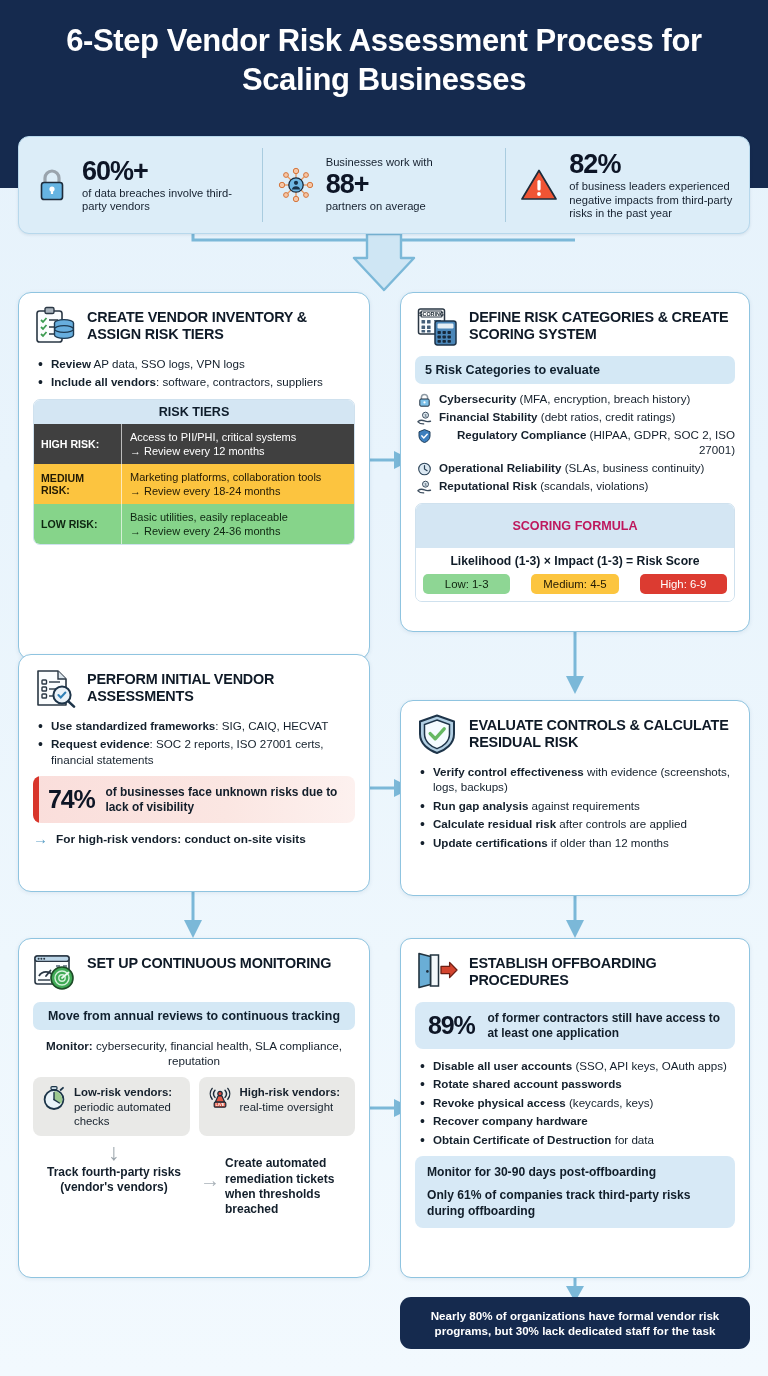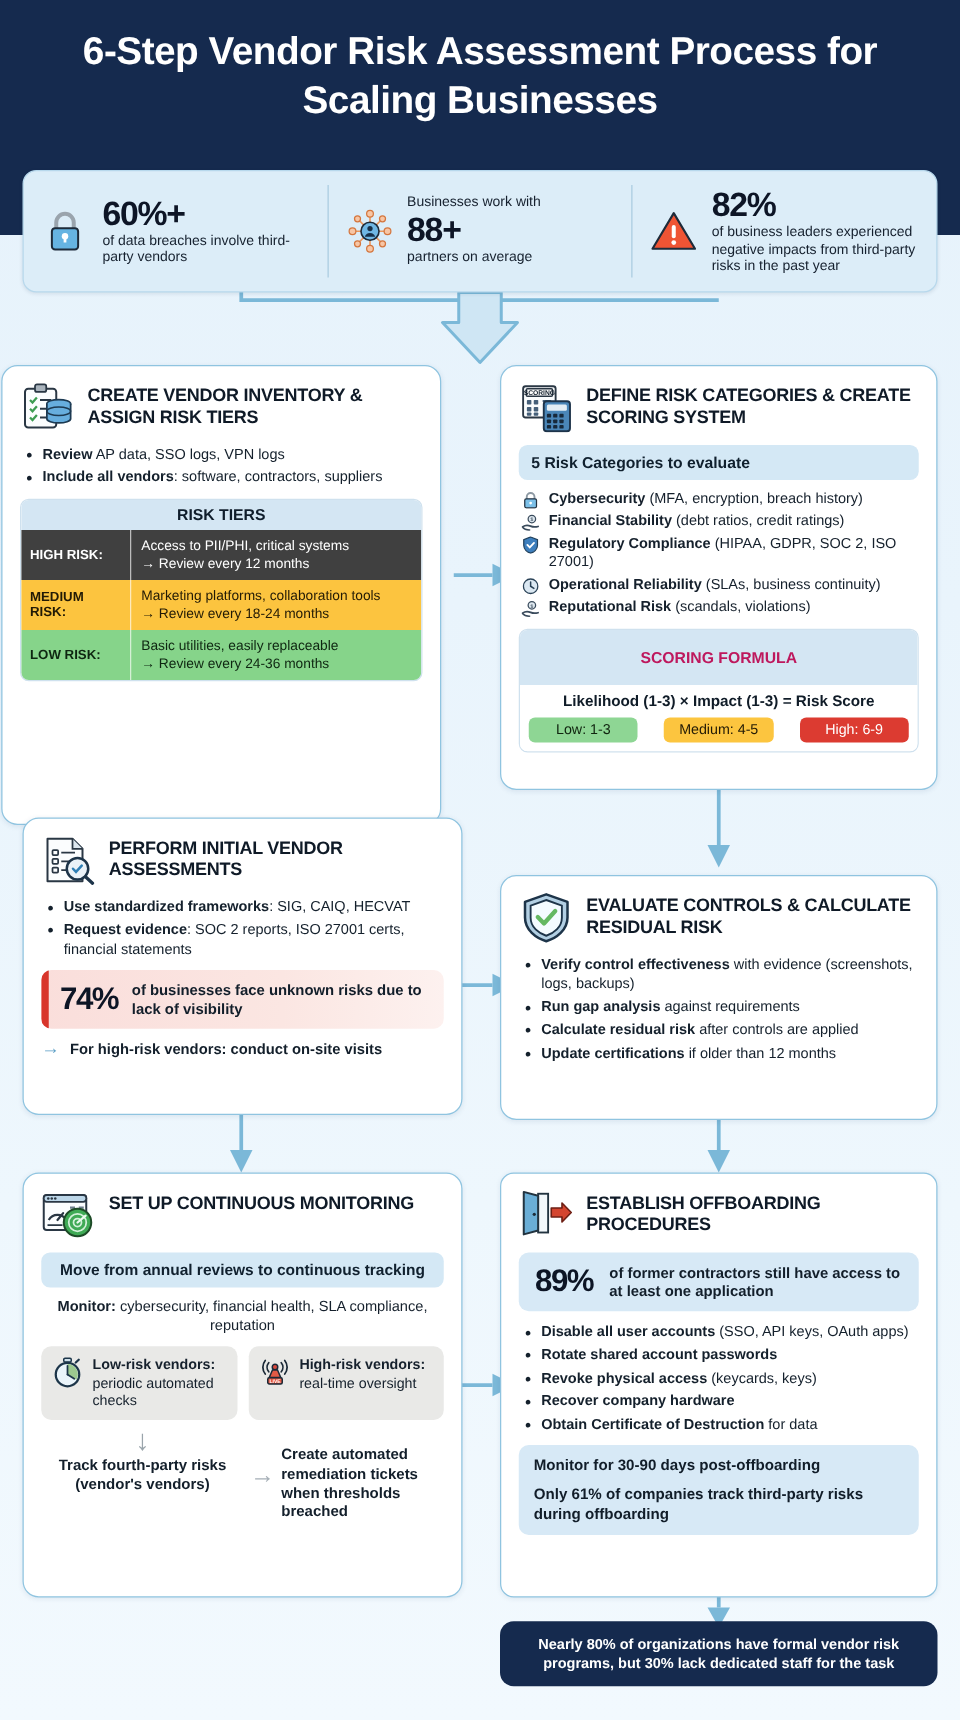--- a/index.html
+++ b/index.html
@@ -146,20 +146,21 @@
   .tier-high   { background: #404040; color: #fff; }
   .tier-medium { background: #fcc43f; color: #221a05; }
   .tier-low    { background: #86d48a; color: #0e2611; }
 
   
   .cats { margin: 2px 0 0 2px; }
   .cat {
     display: flex; align-items: flex-start; gap: 7px;
     font-size: 11.6px; line-height: 1.29; color: #15202c;
     margin-bottom: 3px;
+    text-align: right;
   }
   .cat .gi { flex: 0 0 auto; width: 15px; display:flex; justify-content:center; padding-top:1px;}
 
   
   .formula-box { margin-top: 9px; border: 1px solid #cfe1ee; border-radius: 7px; overflow: hidden; }
   .formula-head {
     background: #d4e6f3; text-align: center;
     font-size: 12.6px; font-weight: 700; color: #be185d; padding: 15px 0;
   }
   .formula-body { background: #fff; padding: 6px 7px 7px 7px; }
@@ -351,21 +352,21 @@
       <polygon points="184,406 202,406 193,424"></polygon>
       <polygon points="566,448 584,448 575,466"></polygon>
       <polygon points="394,551 412,560 394,569"></polygon>
       <polygon points="184,692 202,692 193,710"></polygon>
       <polygon points="566,692 584,692 575,710"></polygon>
       <polygon points="394,871 412,880 394,889"></polygon>
       <polygon points="566,1058 584,1058 575,1074"></polygon>
     </g>
   </svg>
 
-  <div class="card" style="left:1px; top:292px; width:352px; height:368px;">
+  <div class="card" style="left:18px; top:292px; width:352px; height:368px;">
     <div class="card-head">
       <div class="card-icon">
         <svg width="42" height="40" viewBox="0 0 42 40">
           <rect x="3" y="5" width="25" height="31" rx="2.6" fill="#fbfdfe" stroke="#2a3744" stroke-width="1.6"></rect>
           <rect x="11" y="1.5" width="9" height="6" rx="1.6" fill="#aab4bd" stroke="#2a3744" stroke-width="1.4"></rect>
           <g stroke="#3d9c52" stroke-width="1.8" fill="none">
             <path d="M7 14 l2 2 l3.5 -4"></path>
               <path d="M7 21 l2 2 l3.5 -4"></path>
               <path d="M7 28 l2 2 l3.5 -4"></path>
           </g>

